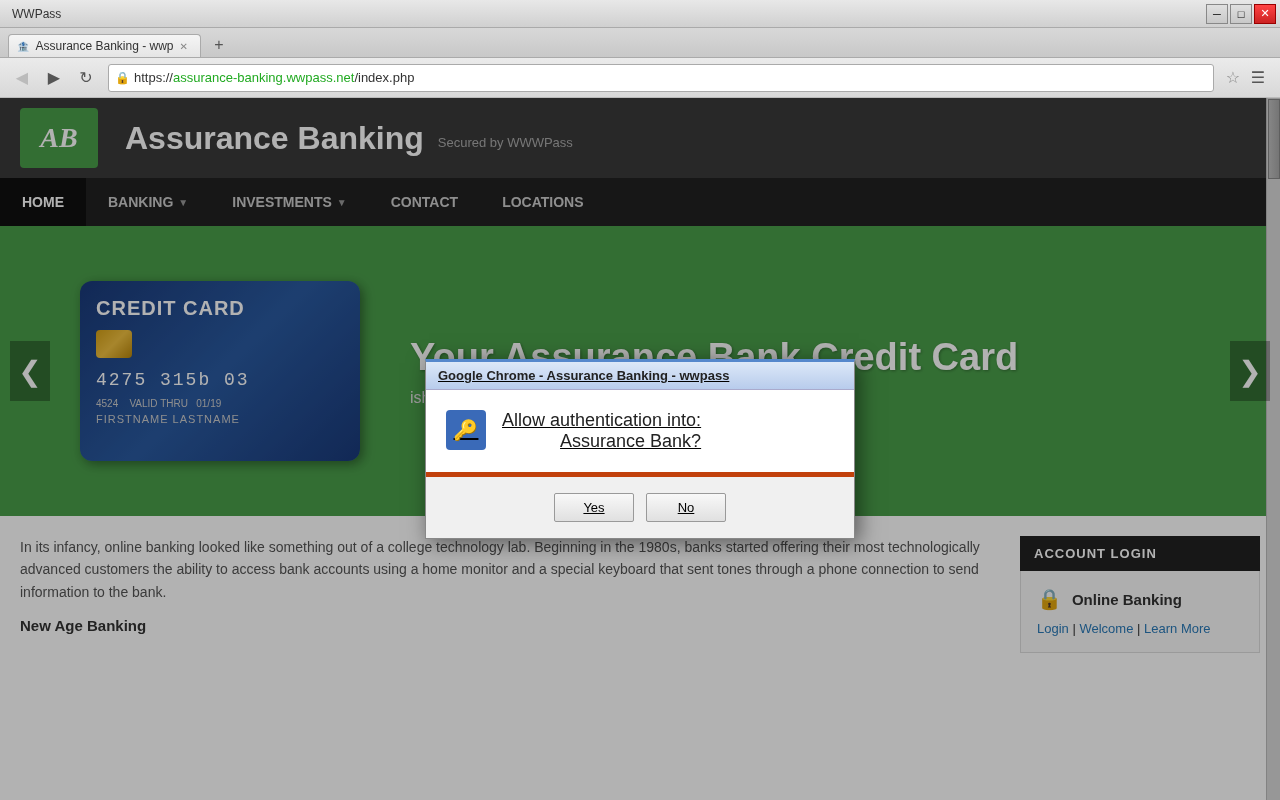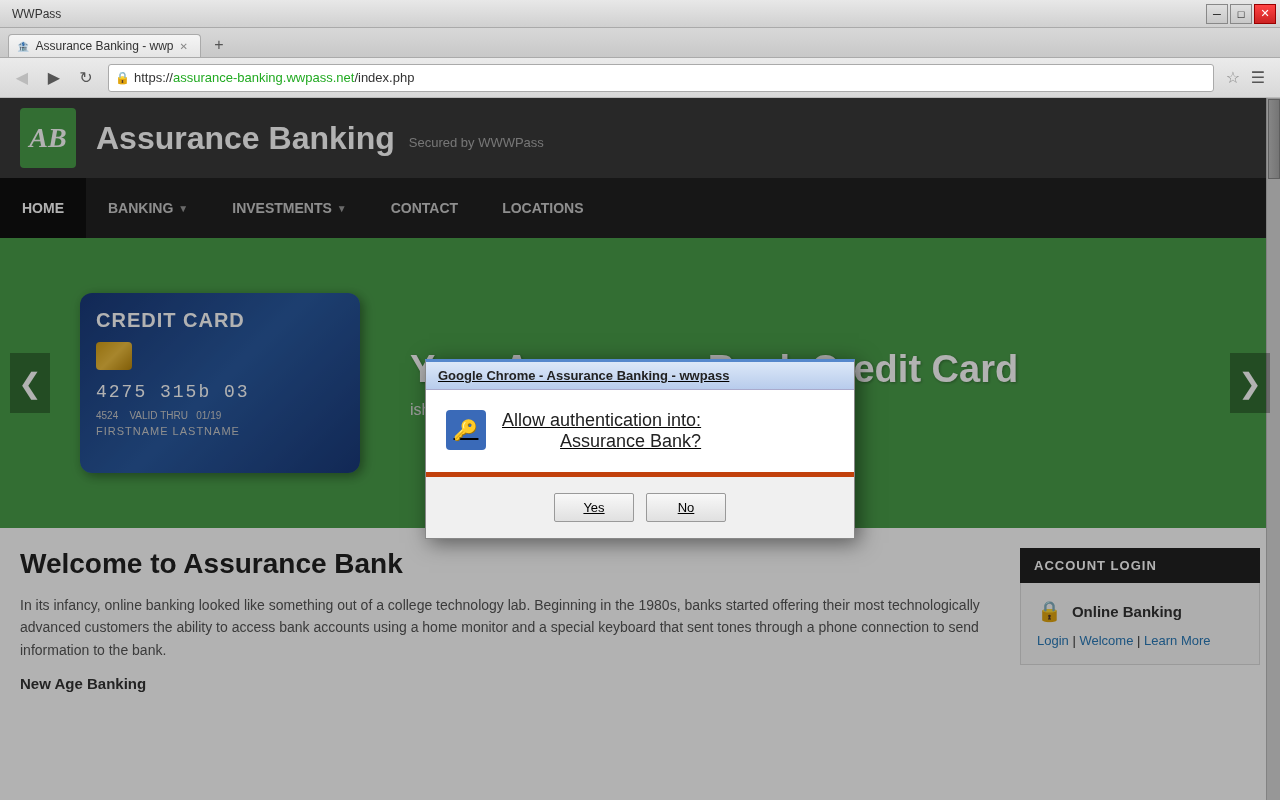--- a/index.html
+++ b/index.html
@@ -110,26 +110,26 @@
     .website { flex: 1; overflow: hidden; background: white; position: relative; }
 
     .site-header {
       background: #3a3a3a;
       padding: 10px 20px;
       display: flex;
       align-items: center;
     }
     .logo-box {
       background: #4a9e4a;
-      width: 56px; height: 60px;
+      width: 78px; height: 60px;
       border-radius: 4px;
       display: flex;
       align-items: center;
       justify-content: center;
-      margin-right: 20px;
+      margin-right: 27px;
       font-family: 'Times New Roman', serif;
       font-size: 28px;
       font-weight: bold;
       font-style: italic;
       color: white;
     }
     .site-name {
       font-size: 32px;
       font-weight: bold;
       color: white;
@@ -138,21 +138,21 @@
     .secured-text {
       font-size: 13px;
       color: #aaa;
       margin-top: 8px;
     }
 
     .nav-bar {
       background: #222;
       display: flex;
       align-items: stretch;
-      height: 60px;
+      height: 48px;
     }
     .nav-item {
       padding: 0 22px;
       display: flex;
       align-items: center;
       color: #ccc;
       font-size: 14px;
       font-weight: bold;
       cursor: pointer;
       text-transform: uppercase;
@@ -429,21 +429,20 @@
       <div class="hero-text-section">
         <div class="hero-title">Your Assurance Bank Credit Card</div>
         <div class="hero-subtitle">ish they were as safe and</div>
       </div>
 
       <div class="hero-next">❯</div>
     </div>
 
     <div class="main-content">
       <div class="content-left">
-        <h1 class="welcome-title">Welcome to Assurance Bank</h1>
         <p class="welcome-text">In its infancy, online banking looked like something out of a college technology lab. Beginning in the 1980s, banks started offering their most technologically advanced customers the ability to access bank accounts using a home monitor and a special keyboard that sent tones through a phone connection to send information to the bank.</p>
         <p class="new-age">New Age Banking</p>
       </div>
 
       <div class="sidebar">
         <div class="account-login-header">ACCOUNT LOGIN</div>
         <div class="account-login-body">
           <div class="online-banking-row">
             <span class="lock-icon">🔒</span>
             <span class="online-banking-label">Online Banking</span>

